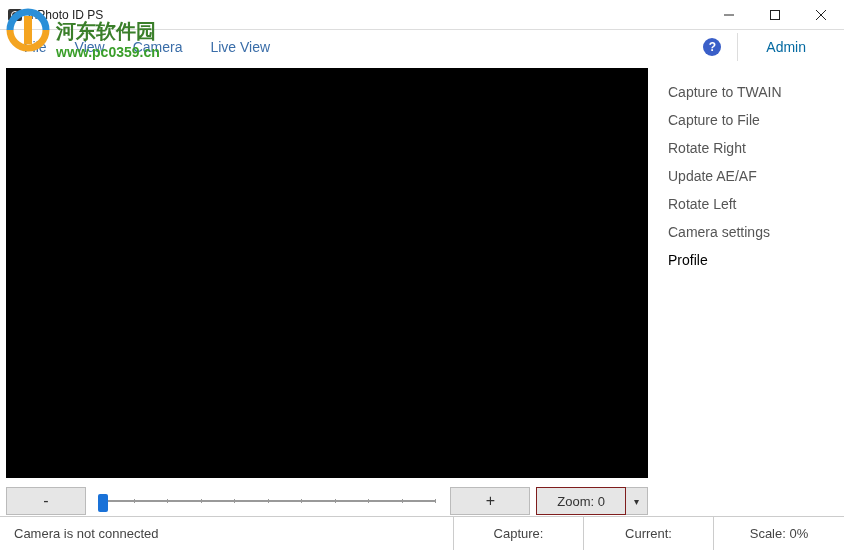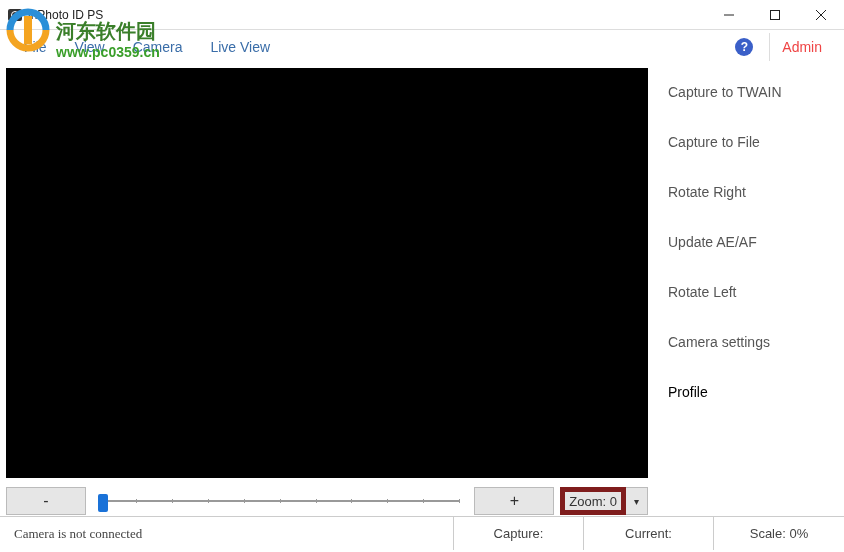--- a/index.html
+++ b/index.html
@@ -7,40 +7,40 @@
 .titlebar { height: 30px; display: flex; align-items: center; padding-left: 8px; border-bottom: 1px solid #ddd; }
 .titlebar-icon { width: 14px; height: 12px; background: #333; border-radius: 2px; margin-right: 6px; position: relative; }
 .titlebar-icon::after { content:""; position:absolute; top:2px; left:3px; width:6px; height:6px; border:1px solid #fff; border-radius:50%; }
 .titlebar-text { font-size: 12px; color: #222; }
 .win-controls { margin-left: auto; display: flex; }
 .win-btn { width: 46px; height: 30px; display: flex; align-items: center; justify-content: center; font-size: 14px; color: #222; }
 .menubar { height: 34px; display: flex; align-items: center; padding: 0 10px; color: #3a6da8; font-size: 14px; }
 .menu-item { padding: 6px 14px; cursor: pointer; }
 .menubar-right { margin-left: auto; display: flex; align-items: center; gap: 16px; }
 .help-icon { width: 18px; height: 18px; border-radius: 50%; background: #3a5fc8; color: #fff; display: flex; align-items: center; justify-content: center; font-size: 12px; font-weight: bold; }
-.admin-link { color: #ef4444; padding: 6px 12px; border-left: 1px solid #ddd; }
+.admin-link { color: #0369a1; padding: 6px 28px; border-left: 1px solid #ddd; }
 .main-area { display: flex; height: 452px; }
 .preview-col { flex: 1; padding: 4px 6px 0 6px; display: flex; flex-direction: column; }
 .preview { background: #000; flex: 1; }
 .zoom-row { display: flex; align-items: center; gap: 6px; margin-top: 8px; height: 30px; }
 .zoom-btn { width: 80px; height: 28px; background: #e6e6e6; border: 1px solid #bbb; display: flex; align-items: center; justify-content: center; font-size: 16px; cursor: pointer; }
 .slider-wrap { flex: 1; position: relative; height: 28px; display: flex; align-items: center; padding: 0 8px; }
 .slider-track { width: 100%; height: 2px; background: #999; position: relative; }
 .slider-ticks { position: absolute; top: 12px; left: 8px; right: 8px; height: 8px; display: flex; justify-content: space-between; }
 .slider-ticks span { width: 1px; height: 4px; background: #999; }
 .slider-thumb { position: absolute; left: 6px; top: 7px; width: 10px; height: 18px; background: #1a72d8; border-radius: 2px; }
 .zoom-display { display: flex; height: 28px; }
-.zoom-text { border: 5px solid #7f1d1d; background: #e6e6e6; padding: 0 4px; display: flex; align-items: center; font-size: 13px; }
+.zoom-text { border: 1px solid #7f1d1d; background: #e6e6e6; padding: 0 20px; display: flex; align-items: center; font-size: 13px; }
 .zoom-drop { border: 1px solid #bbb; border-left: none; background: #e6e6e6; width: 22px; display: flex; align-items: center; justify-content: center; font-size: 10px; }
-.side-panel { width: 190px; padding: 20px 14px; display: flex; flex-direction: column; gap: 34px; font-size: 14px; color: #555; }
+.side-panel { width: 190px; padding: 20px 14px; display: flex; flex-direction: column; gap: 12px; font-size: 14px; color: #555; }
 .side-item { cursor: pointer; }
 .side-item.active { color: #000; font-weight: 500; }
 .statusbar { height: 34px; border-top: 1px solid #ccc; display: flex; align-items: stretch; font-size: 13px; color: #444; }
 .status-cell { display: flex; align-items: center; padding: 0 14px; border-right: 1px solid #ccc; }
-.status-cell.main { flex: 1; font-family: Liberation Serif, serif; }
+.status-cell.main { flex: 1; }
 .status-cell.small { width: 130px; justify-content: center; }
 .watermark { position: absolute; top: 18px; left: 2px; pointer-events: none; z-index: 100; }
 .wm-icon { position: absolute; top: -10px; left: 0; width: 52px; height: 44px; }
 .wm-text1 { position: absolute; top: 0px; left: 54px; font-size: 20px; font-weight: bold; color: #3a7f2a; white-space: nowrap; }
 .wm-text2 { position: absolute; top: 26px; left: 54px; font-size: 14px; color: #3a9f2a; font-weight: bold; white-space: nowrap; }
 </style>
 </head>
 <body>
 
 <div class="titlebar">

